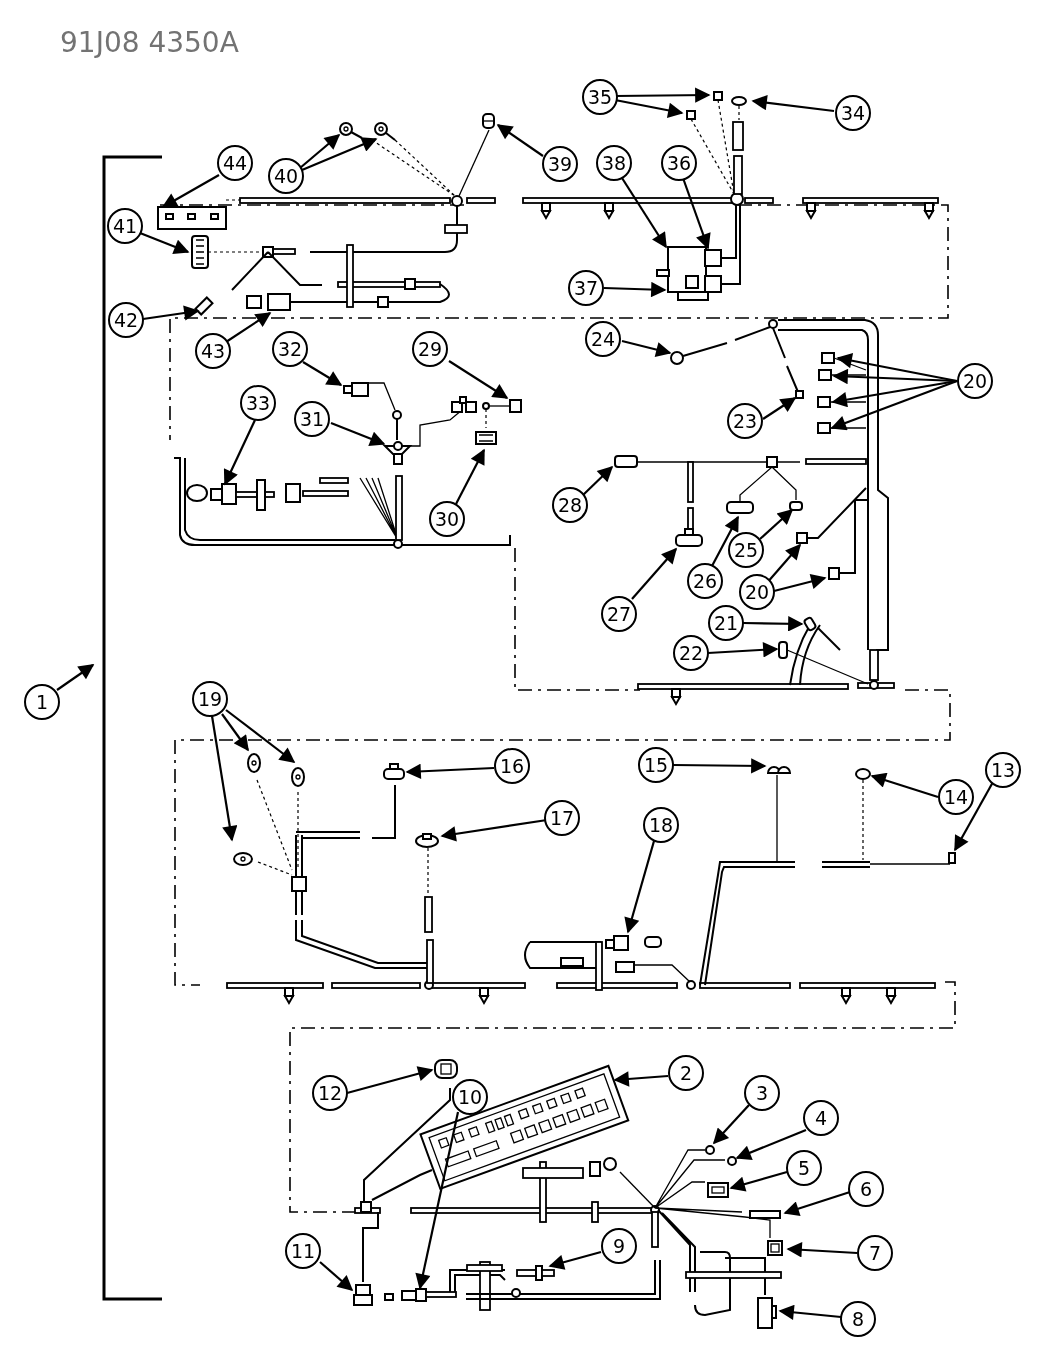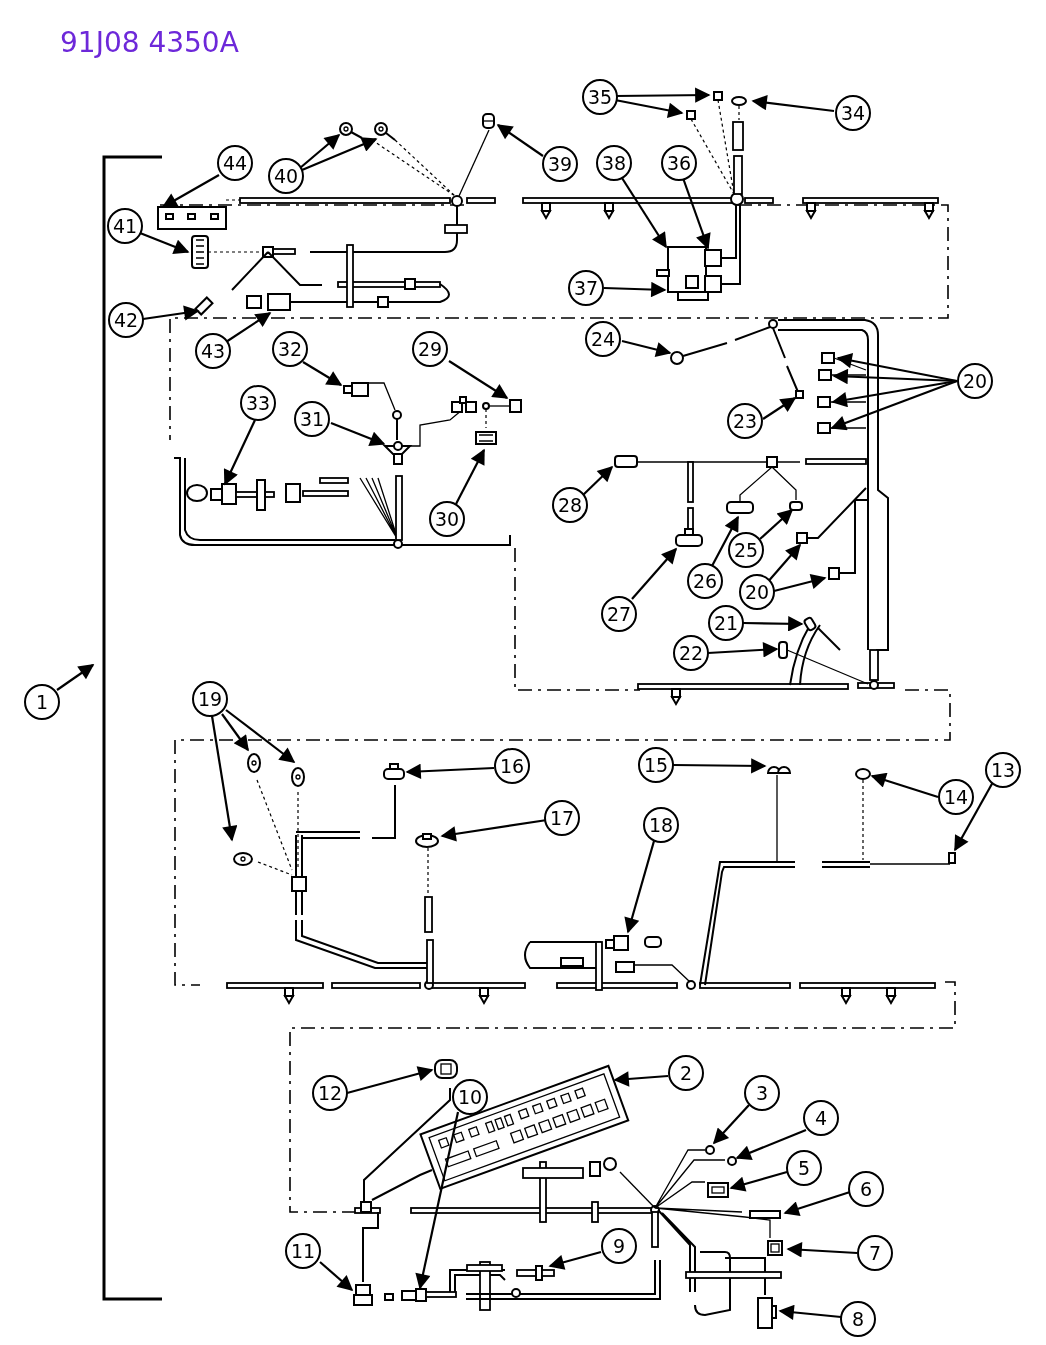--- a/index.html
+++ b/index.html
@@ -1,17 +1,17 @@
 <!DOCTYPE html>
 <html><head>
 <meta charset="utf-8">
 <style>
   html, body { margin: 0; padding: 0; background: #ffffff; }
   body { width: 1046px; height: 1345px; position: relative; overflow: hidden; font-family: "DejaVu Sans", sans-serif; }
-  #title { position: absolute; left: 60px; top: 26px; font-family: "DejaVu Sans", sans-serif; font-size: 28px; color: #6d28d9; letter-spacing: 0px; }
+  #title { position: absolute; left: 60px; top: 26px; font-family: "DejaVu Sans", sans-serif; font-size: 28px; color: #737373; letter-spacing: 0px; }
   #diagram { position: absolute; left: 0; top: 0; }
   .callout-text { font-family: "DejaVu Sans", sans-serif; font-size: 19px; fill: #000; text-anchor: middle; dominant-baseline: central; }
   .w { fill: #fff; stroke: #000; stroke-width: 2; }
   .ln { stroke: #000; stroke-width: 2; fill: none; }
   .thin { stroke: #000; stroke-width: 1.3; fill: none; }
   .dash { stroke: #000; stroke-width: 1.6; fill: none; stroke-dasharray: 14 6 3 6; }
   .dot { stroke: #000; stroke-width: 1.2; fill: none; stroke-dasharray: 3 3; }
   .bracket { stroke: #000; stroke-width: 3; fill: none; }
   .arrow { stroke: #000; stroke-width: 2.2; fill: none; }
   .harness { fill: #fff; stroke: #000; stroke-width: 1.8; }

